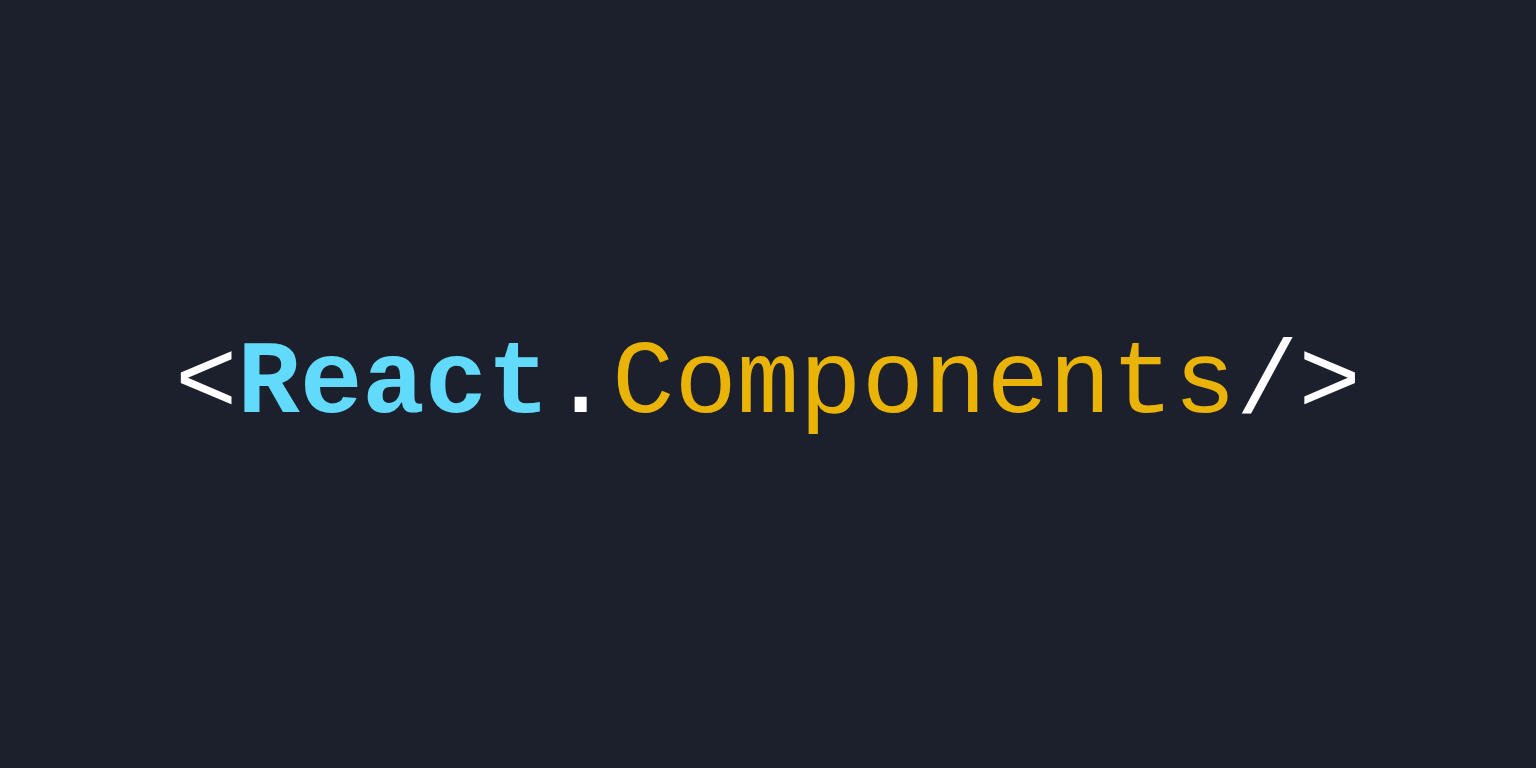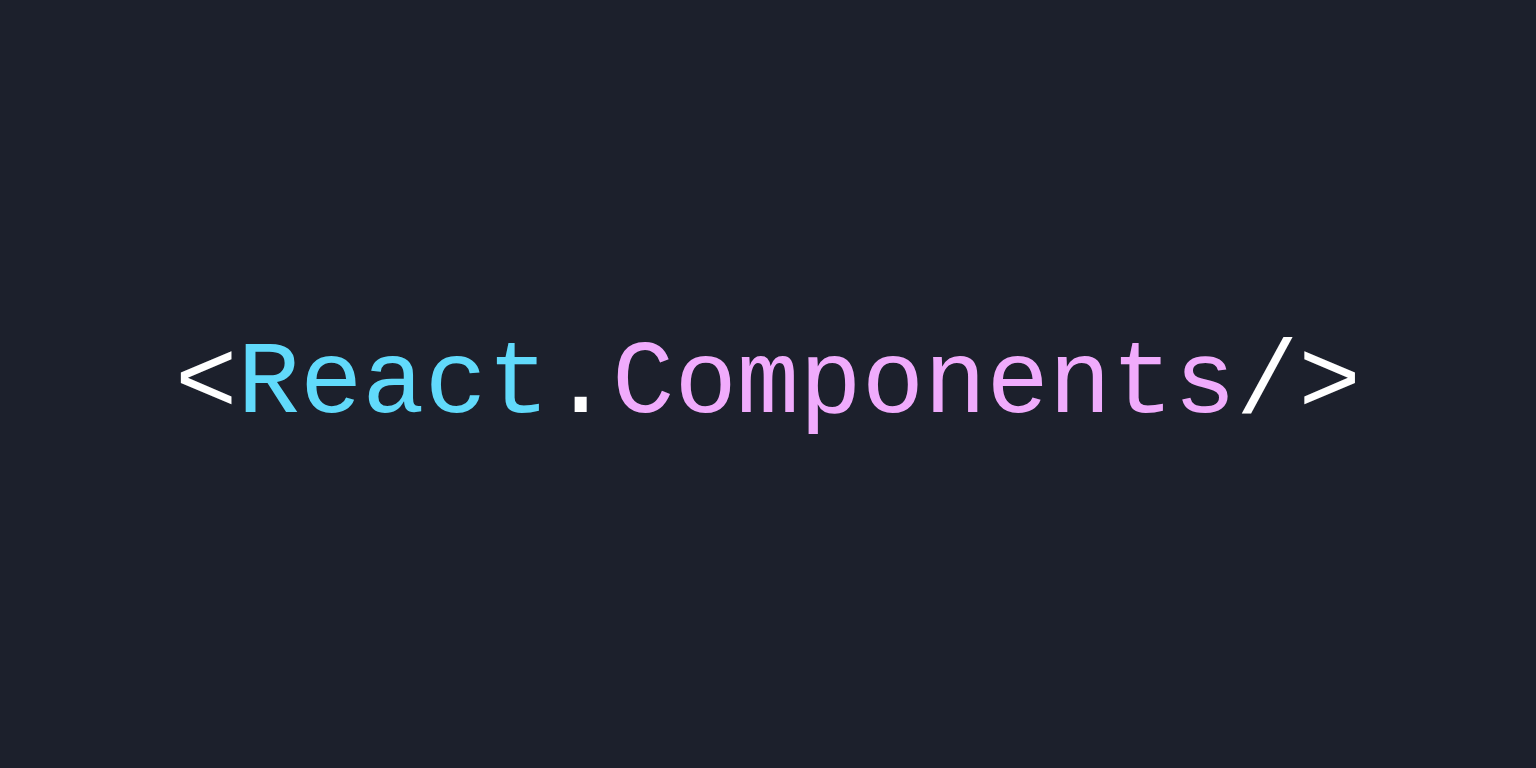--- a/index.html
+++ b/index.html
@@ -21,26 +21,27 @@
       font-size: 104px;
       font-weight: 500;
       white-space: nowrap;
       letter-spacing: 0;
     }
     .bracket {
       color: #ffffff;
     }
     .keyword {
       color: #61dafb;
+      font-weight: bold;
     }
     .dot {
       color: #ffffff;
     }
     .identifier {
-      color: #f0abfc;
+      color: #eab308;
     }
   </style>
 </head>
 <body>
 
 <div class="logo-text">
   <span class="bracket">&lt;</span><span class="keyword">React</span><span class="dot">.</span><span class="identifier">Components</span><span class="bracket">/&gt;</span>
 </div>
 
 </body></html>

